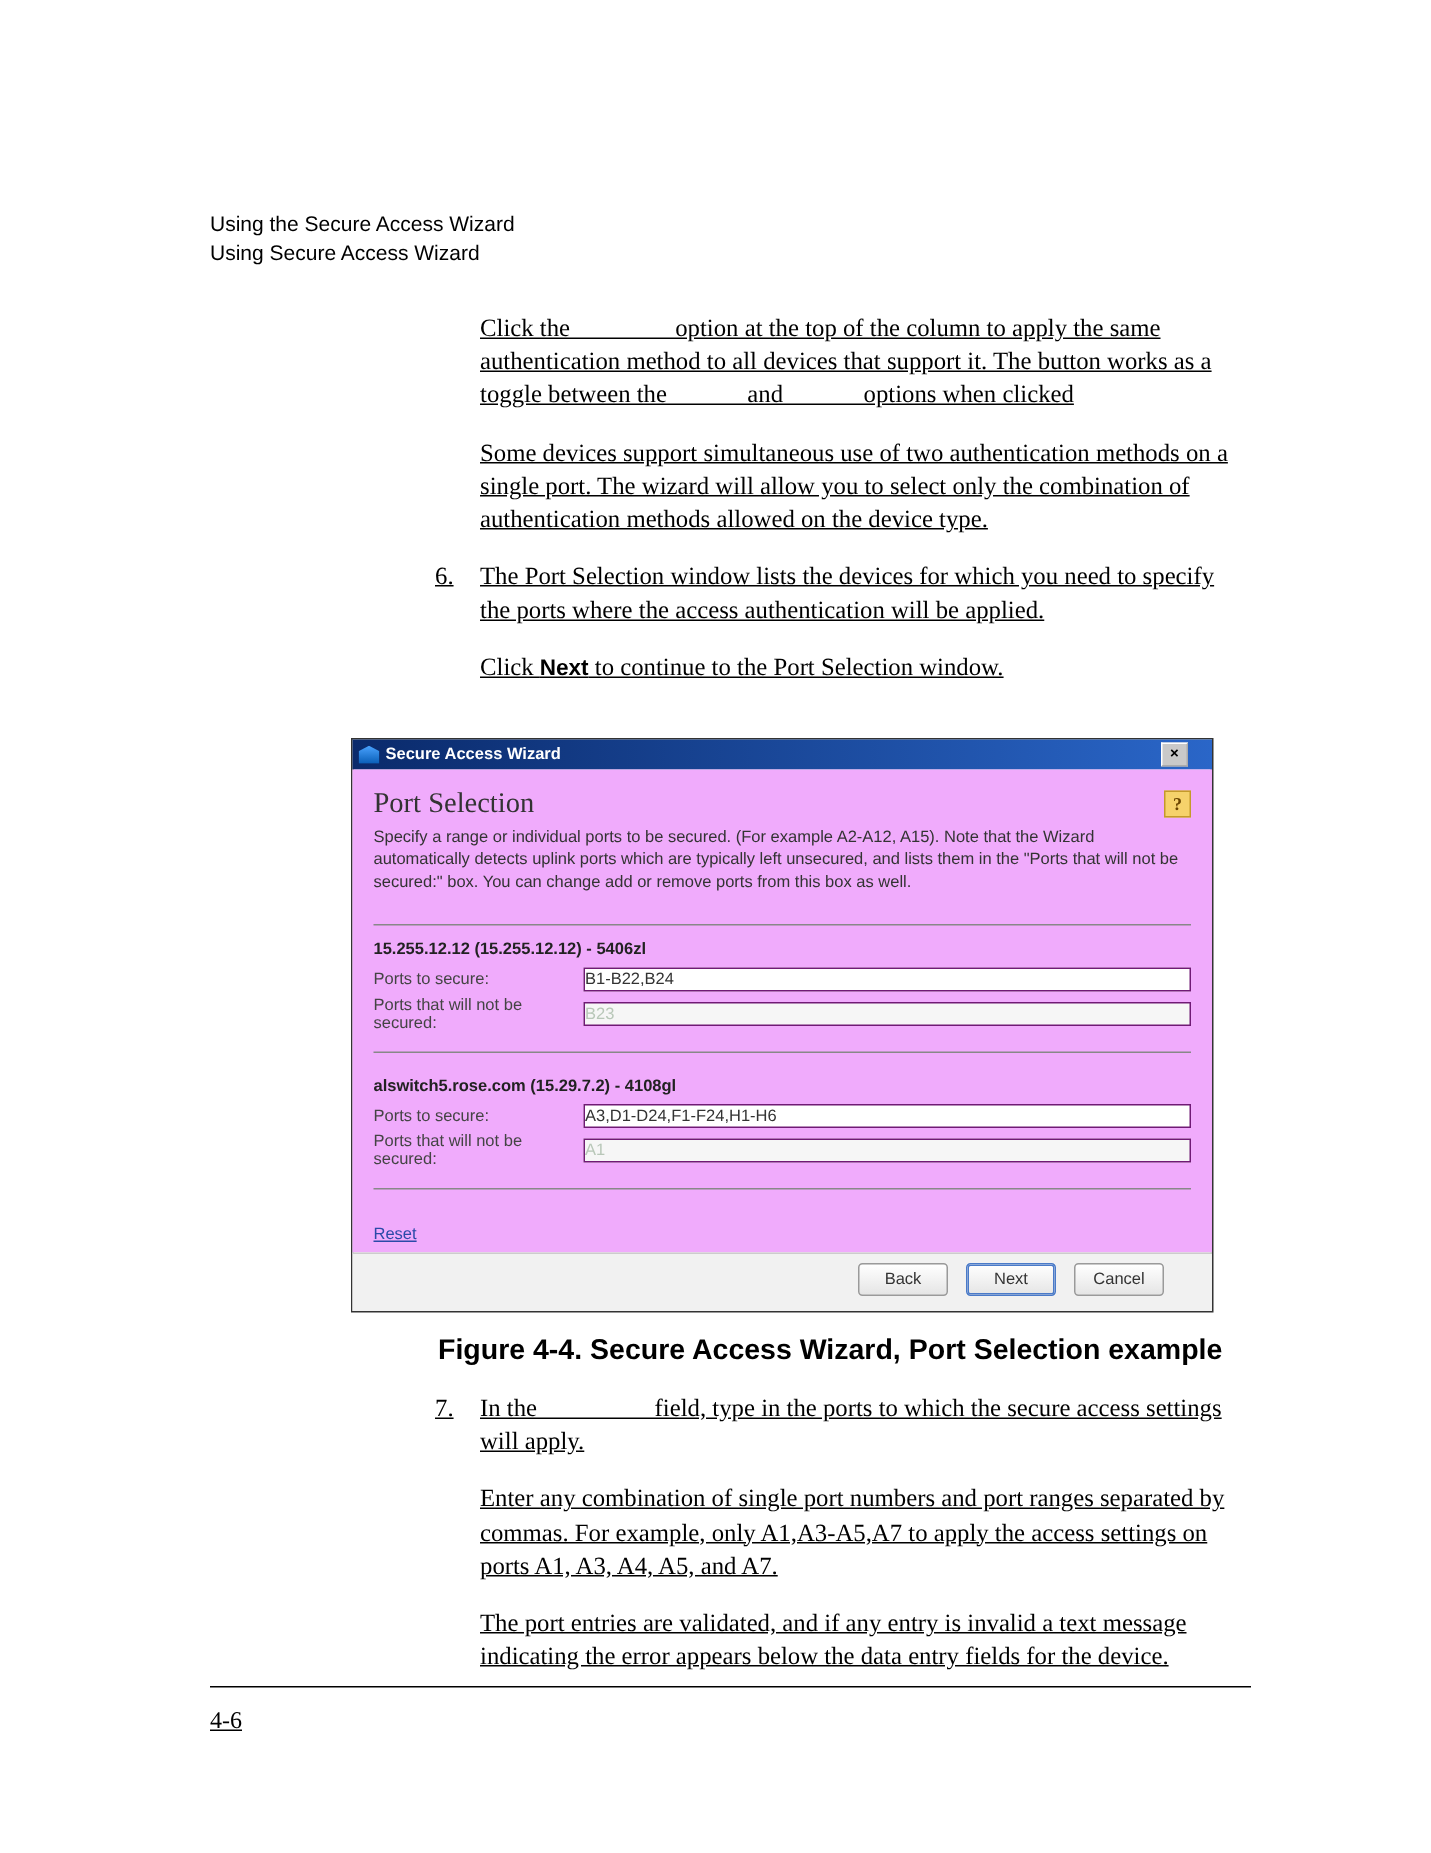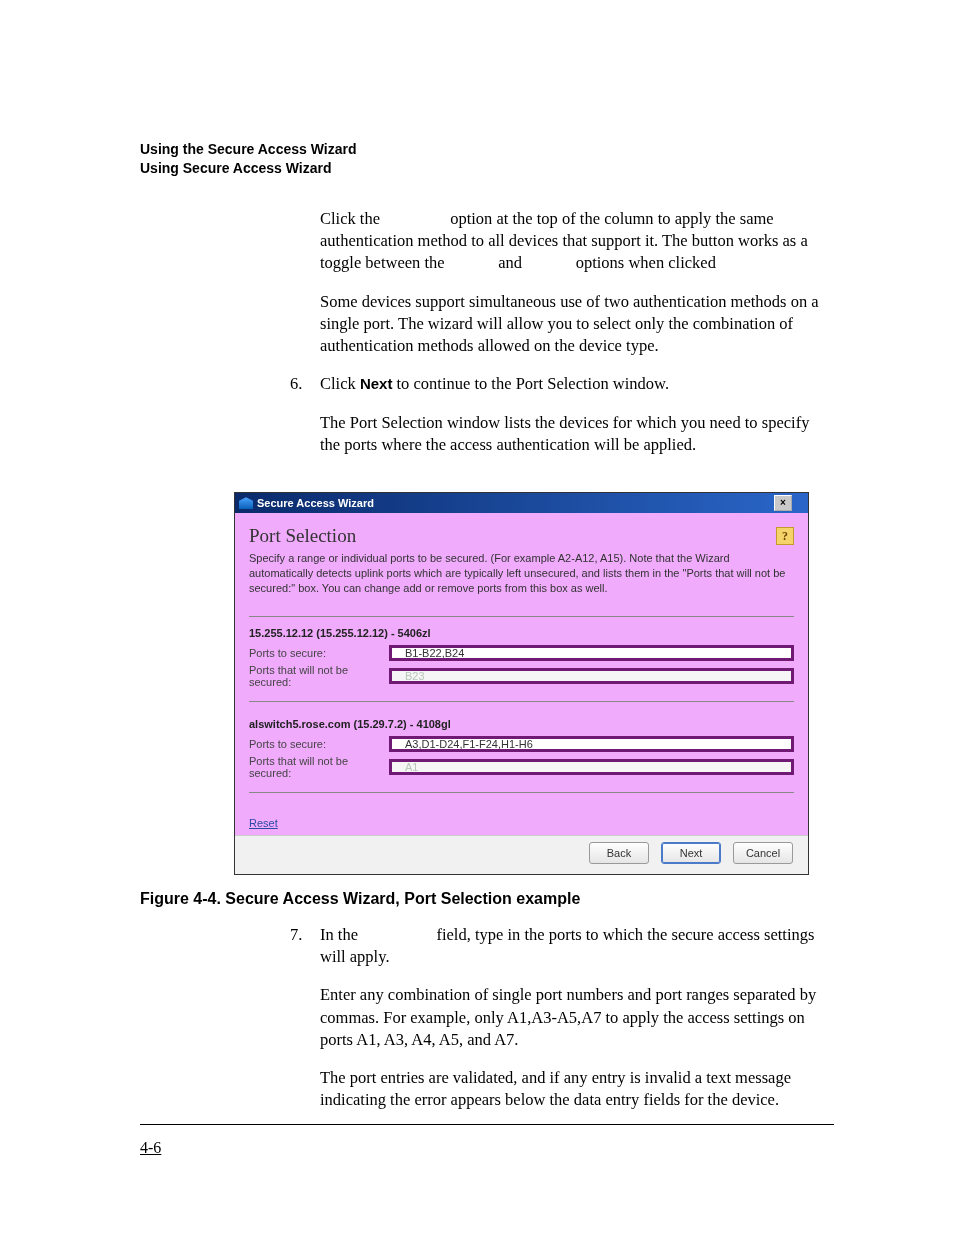--- a/index.html
+++ b/index.html
@@ -12,30 +12,31 @@
   }
   .page {
     width: 954px;
     height: 1235px;
     position: relative;
     box-sizing: border-box;
     padding: 140px 120px 0 140px;
   }
   .running-header {
     font-family: Arial, Helvetica, sans-serif;
-    font-weight: bold;
+    font-weight: normal;
     font-size: 14px;
     line-height: 1.35;
     margin-bottom: 30px;
   }
   .body-text {
     font-size: 16.5px;
     line-height: 1.35;
     margin-left: 180px;
     width: 510px;
+    text-decoration: underline;
   }
   .body-text p { margin: 0 0 16px 0; }
   .body-text .step-row { display: flex; }
   .step-num { width: 30px; flex: 0 0 30px; }
   .step-content { flex: 1; }
   .bold { font-weight: bold; font-family: Arial, Helvetica, sans-serif; font-size: 15px; }
 
   
   .wizard {
     margin: 20px 0 15px 94px;
@@ -113,66 +114,67 @@
     align-items: center;
     margin: 3px 0;
   }
   .field-label {
     width: 140px; flex: 0 0 140px;
     font-size: 11px; color: #444;
   }
   .field-input {
     flex: 1;
     height: 16px;
-    border: 3px solid #701a75;
-    font-size: 11px;
-    padding: 0 13px;
+    border: 1px solid #701a75;
+    font-size: 11px;
+    padding: 0 0;
     box-sizing: border-box;
     background: #fff;
     color: #333;
   }
   .field-input.disabled {
     background: #f6f6f6;
     color: #b8c7b8;
   }
   .reset-link {
     color: #2a4aa8;
     text-decoration: underline;
     font-size: 11px;
     margin: 18px 0 2px 0;
     display: inline-block;
   }
   .button-bar {
     display: flex;
     justify-content: flex-end;
     gap: 12px;
-    padding: 6px 15px 10px 14px;
+    padding: 6px 32px 10px 14px;
     background: #f1f1f1;
     border-top: 1px solid #ccc;
   }
   .btn {
     min-width: 58px;
     height: 20px;
     font-size: 11px;
     background: linear-gradient(#fff,#e5e5e5);
     border: 1px solid #9a9a9a;
     border-radius: 3px;
     color: #333;
     display: inline-flex; align-items: center; justify-content: center;
   }
   .btn.default {
     border: 1px solid #4a7ac8;
     box-shadow: 0 0 0 1px #4a7ac8 inset;
   }
 
   
   .figcap {
+    margin-left: 152px;
     font-family: Arial, Helvetica, sans-serif;
     font-weight: bold;
-    font-size: 16px;
+    font-size: 19px;
     margin-top: 4px;
     margin-bottom: 16px;
   }
   .page-footer {
     position: absolute;
     left: 140px; right: 120px;
     bottom: 110px;
     border-top: 1px solid #000;
   }
   .pagenum {
@@ -195,24 +197,24 @@
 
   <div class="body-text">
     <p>Click the &nbsp;&nbsp;&nbsp;&nbsp;&nbsp;&nbsp;&nbsp;&nbsp;&nbsp;&nbsp;&nbsp;&nbsp;&nbsp;&nbsp;&nbsp; option at the top of the column to apply the same authentication method to all devices that support it. The button works as a toggle between the &nbsp;&nbsp;&nbsp;&nbsp;&nbsp;&nbsp;&nbsp;&nbsp;&nbsp;&nbsp;&nbsp; and &nbsp;&nbsp;&nbsp;&nbsp;&nbsp;&nbsp;&nbsp;&nbsp;&nbsp;&nbsp;&nbsp; options when clicked</p>
     <p>Some devices support simultaneous use of two authentication methods on a single port. The wizard will allow you to select only the combination of authentication methods allowed on the device type.</p>
   </div>
 
   <div class="body-text" style="margin-left:150px; width:540px;">
     <div class="step-row">
       <div class="step-num">6.</div>
       <div class="step-content">
+        <p>The Port Selection window lists the devices for which you need to specify the ports where the access authentication will be applied.</p>
         <p>
           <span>Click </span><span class="bold">Next</span><span> to continue to the Port Selection window.</span>
         </p>
-        <p>The Port Selection window lists the devices for which you need to specify the ports where the access authentication will be applied.</p>
       </div>
     </div>
   </div>
 
   <div class="wizard">
     <div class="titlebar">
       <div class="title-left">
         <span class="title-icon"></span>
         <span>Secure Access Wizard</span>
       </div>

